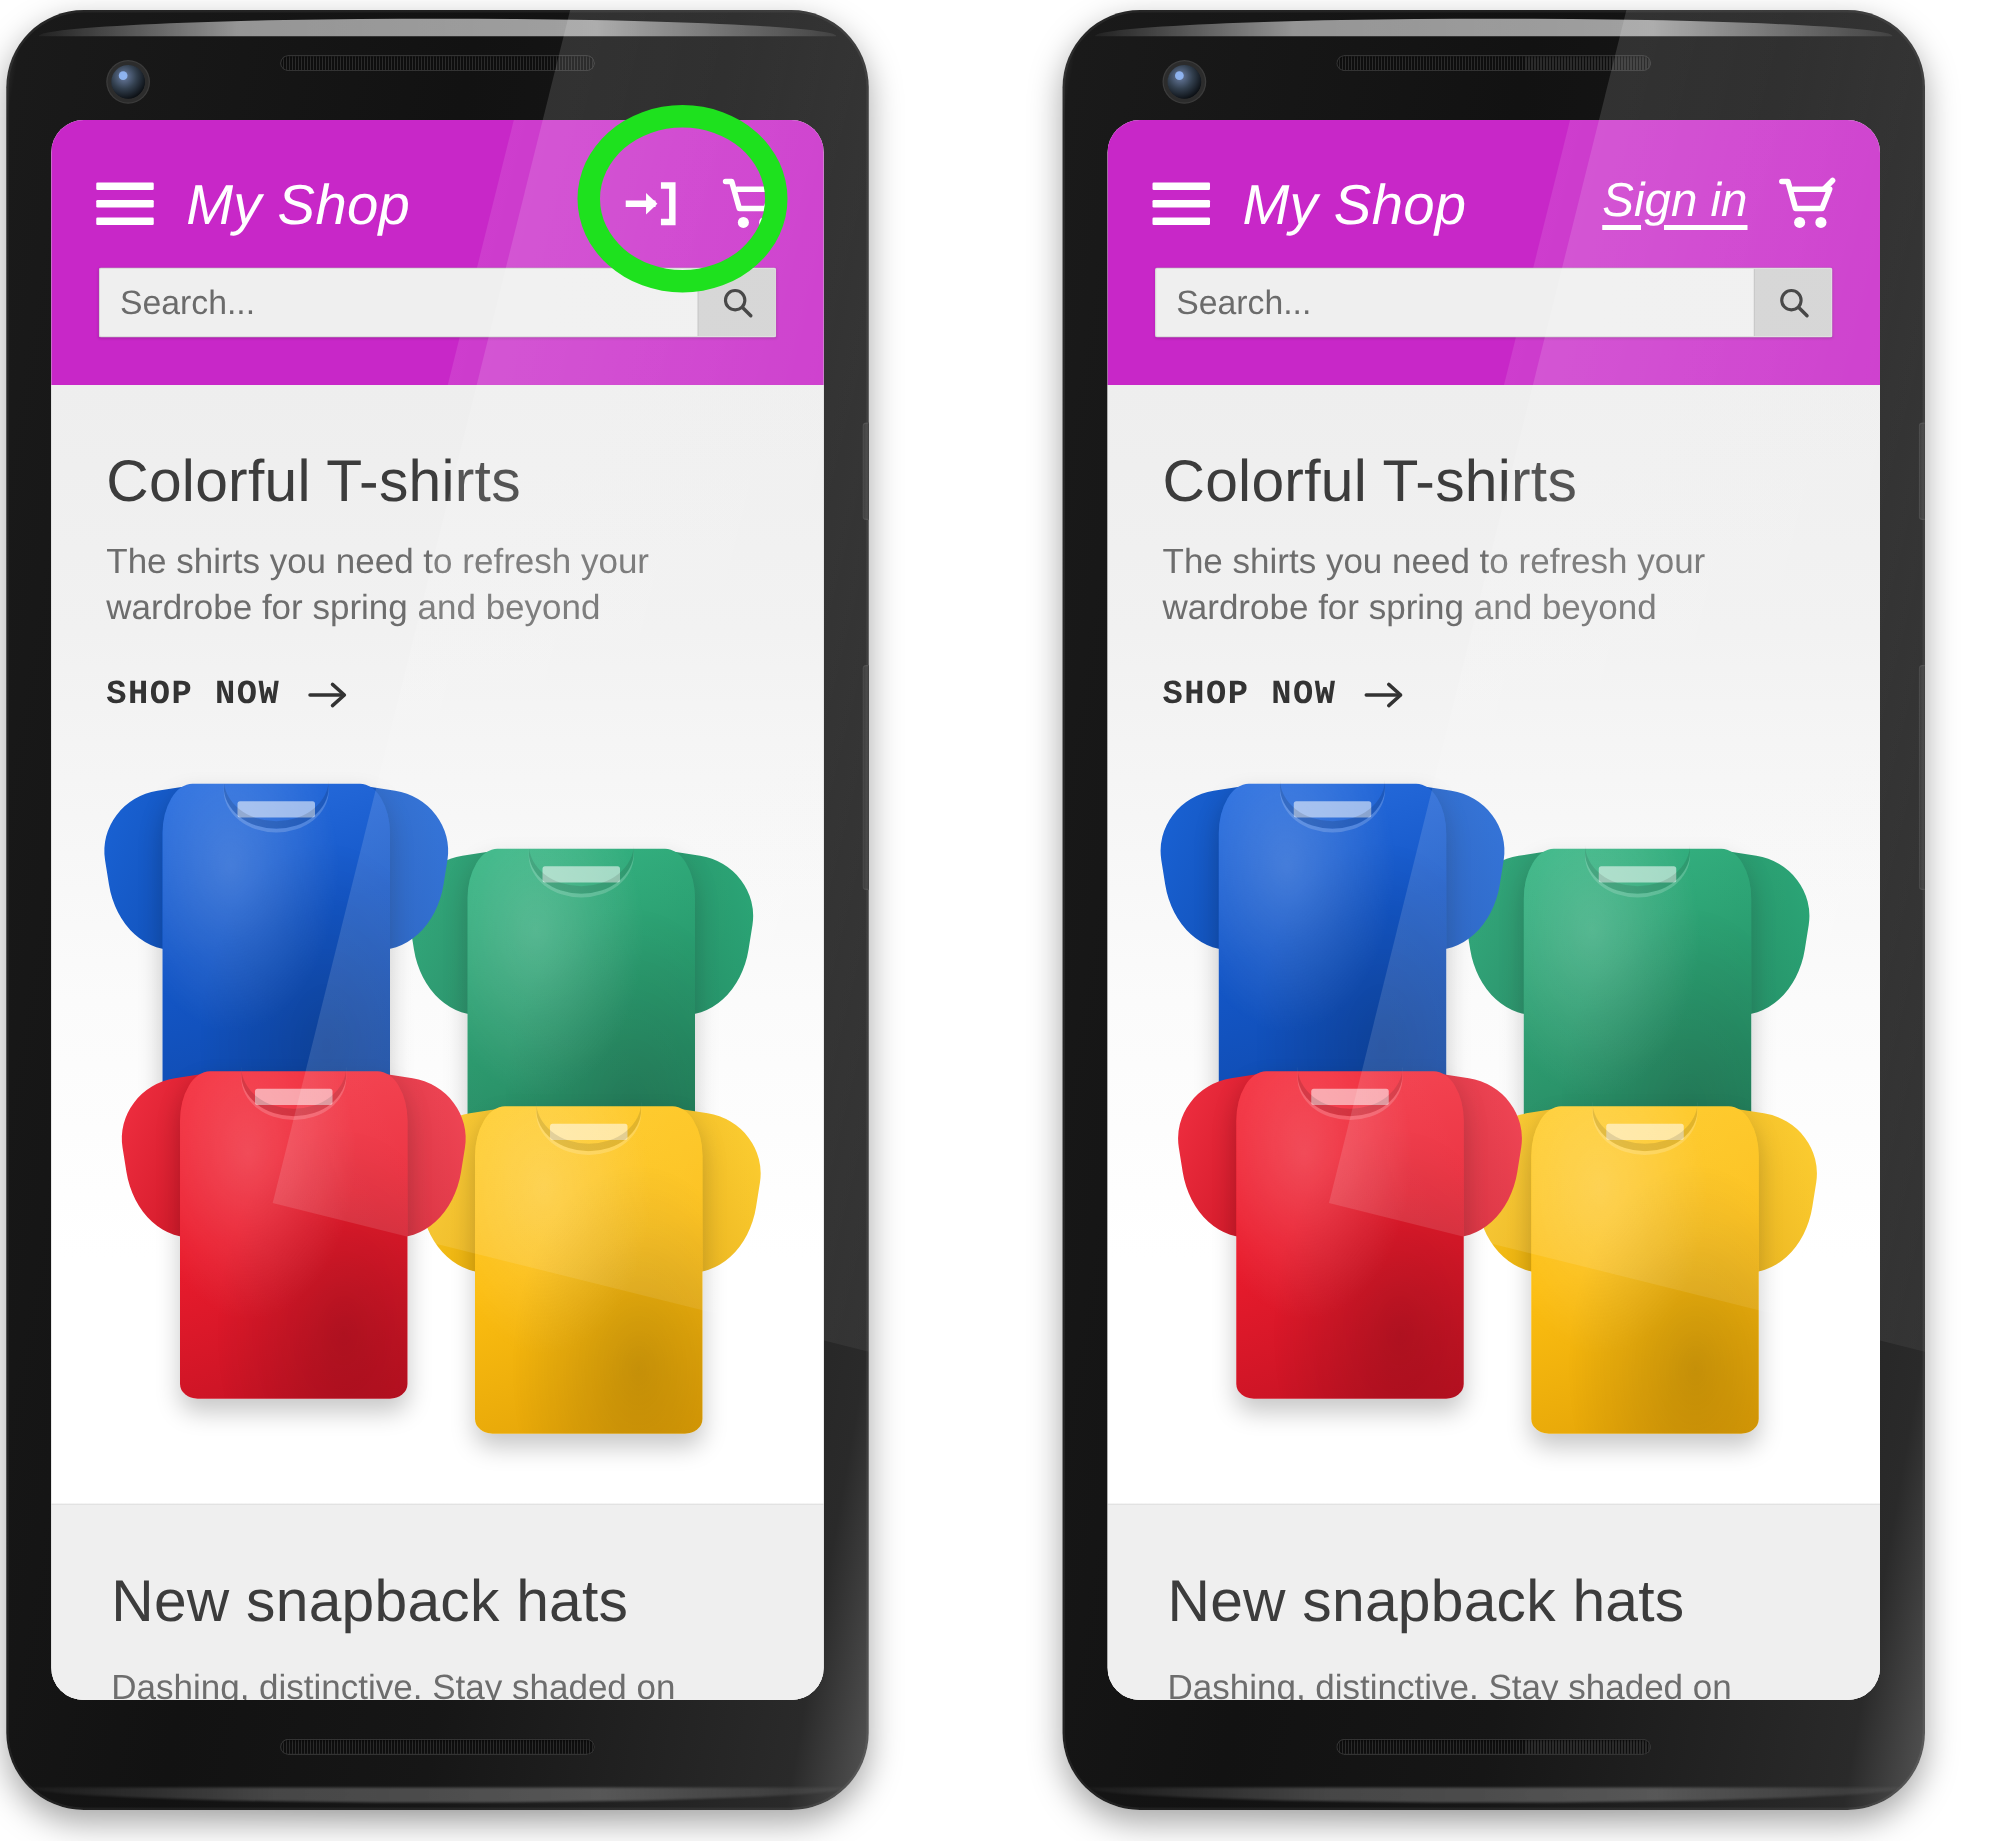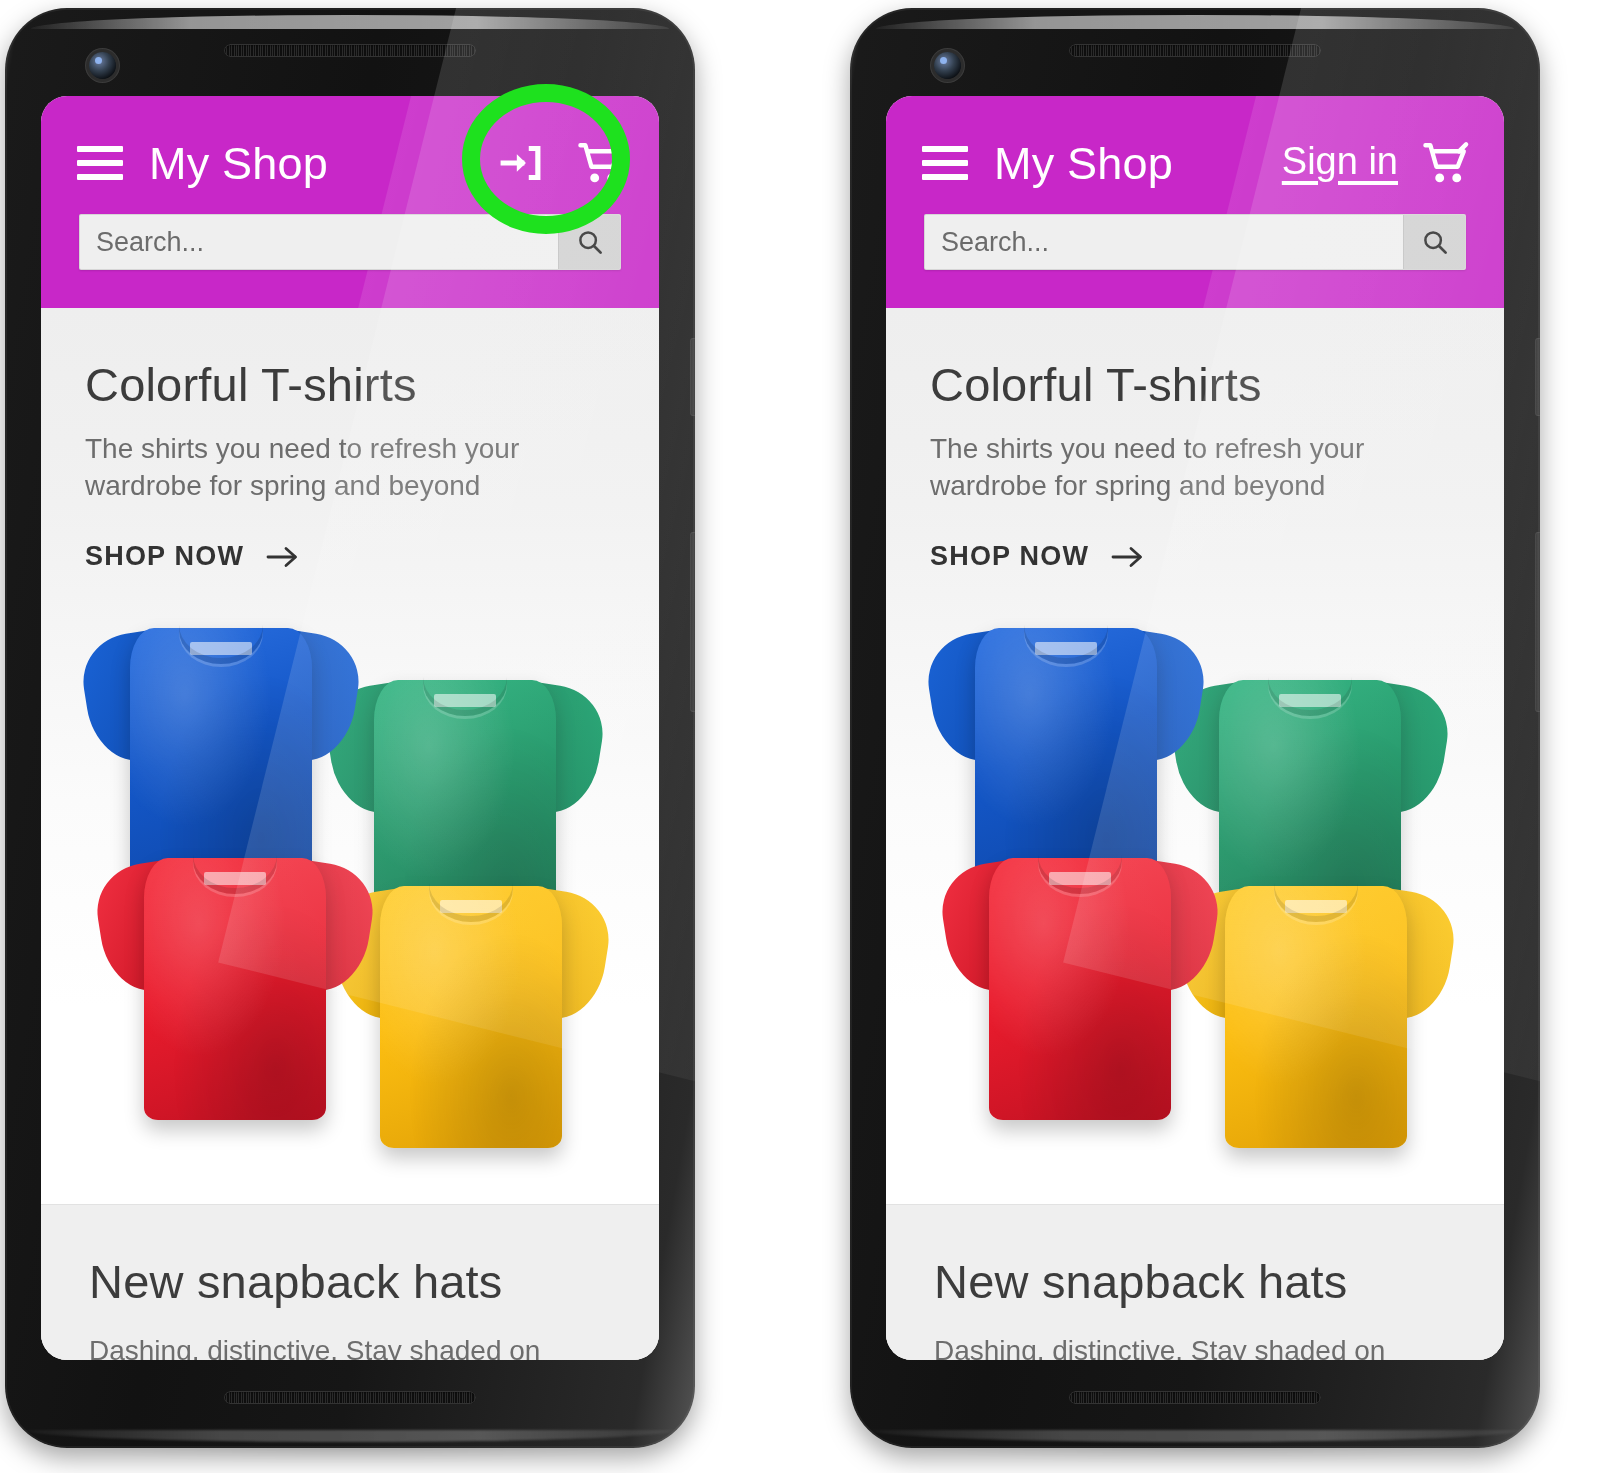--- a/index.html
+++ b/index.html
@@ -123,20 +123,21 @@
     transform: rotate(14deg);
     background: linear-gradient(90deg, rgba(255,255,255,0.10), rgba(255,255,255,0.0));
     pointer-events:none;
   }
 
   .topbar{
     position:relative; z-index:3;
     display:flex; align-items:center;
     height:118px;
     padding: 16px 26px 0 36px;
+    font-style: italic;
   }
   .hamburger{
     width:46px; height:34px;
     display:flex; flex-direction:column; justify-content:space-between;
     cursor:pointer; flex:0 0 auto;
   }
   .hamburger span{ display:block; height:6px; border-radius:1px; background:#fff; }
 
   .shop-title{
     color:#fff;
@@ -225,20 +226,21 @@
     max-width: 580px;
   }
   .card-cta{
     display:inline-flex; align-items:center; gap:22px;
     margin: 36px 0 0 44px;
     cursor:pointer;
   }
   .card-cta .cta-label{
     font-size:27px; font-weight:700; color:#333;
     letter-spacing:1.2px;
+    font-family:Liberation Mono, monospace;
   }
   .card-cta .cta-arrow{ width:34px; height:26px; display:block; }
 
   
   .shirts{
     position:relative;
     width:540px; height:580px;
     margin: 26px auto 0 auto;
   }
   .shirt{ position:absolute; width:270px; height:300px; }

